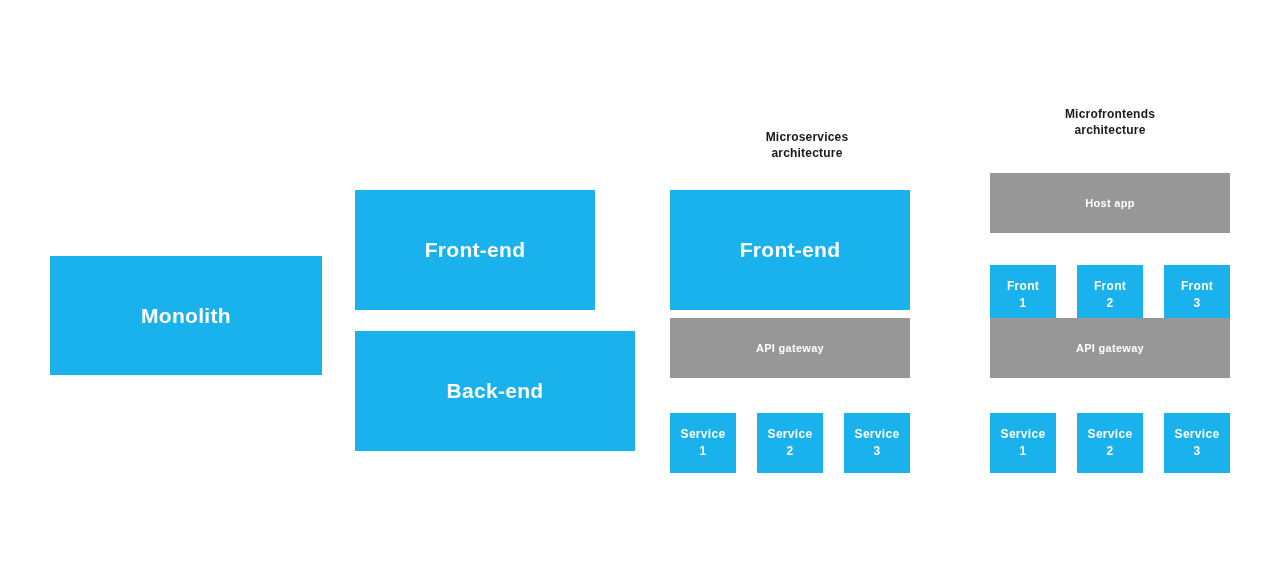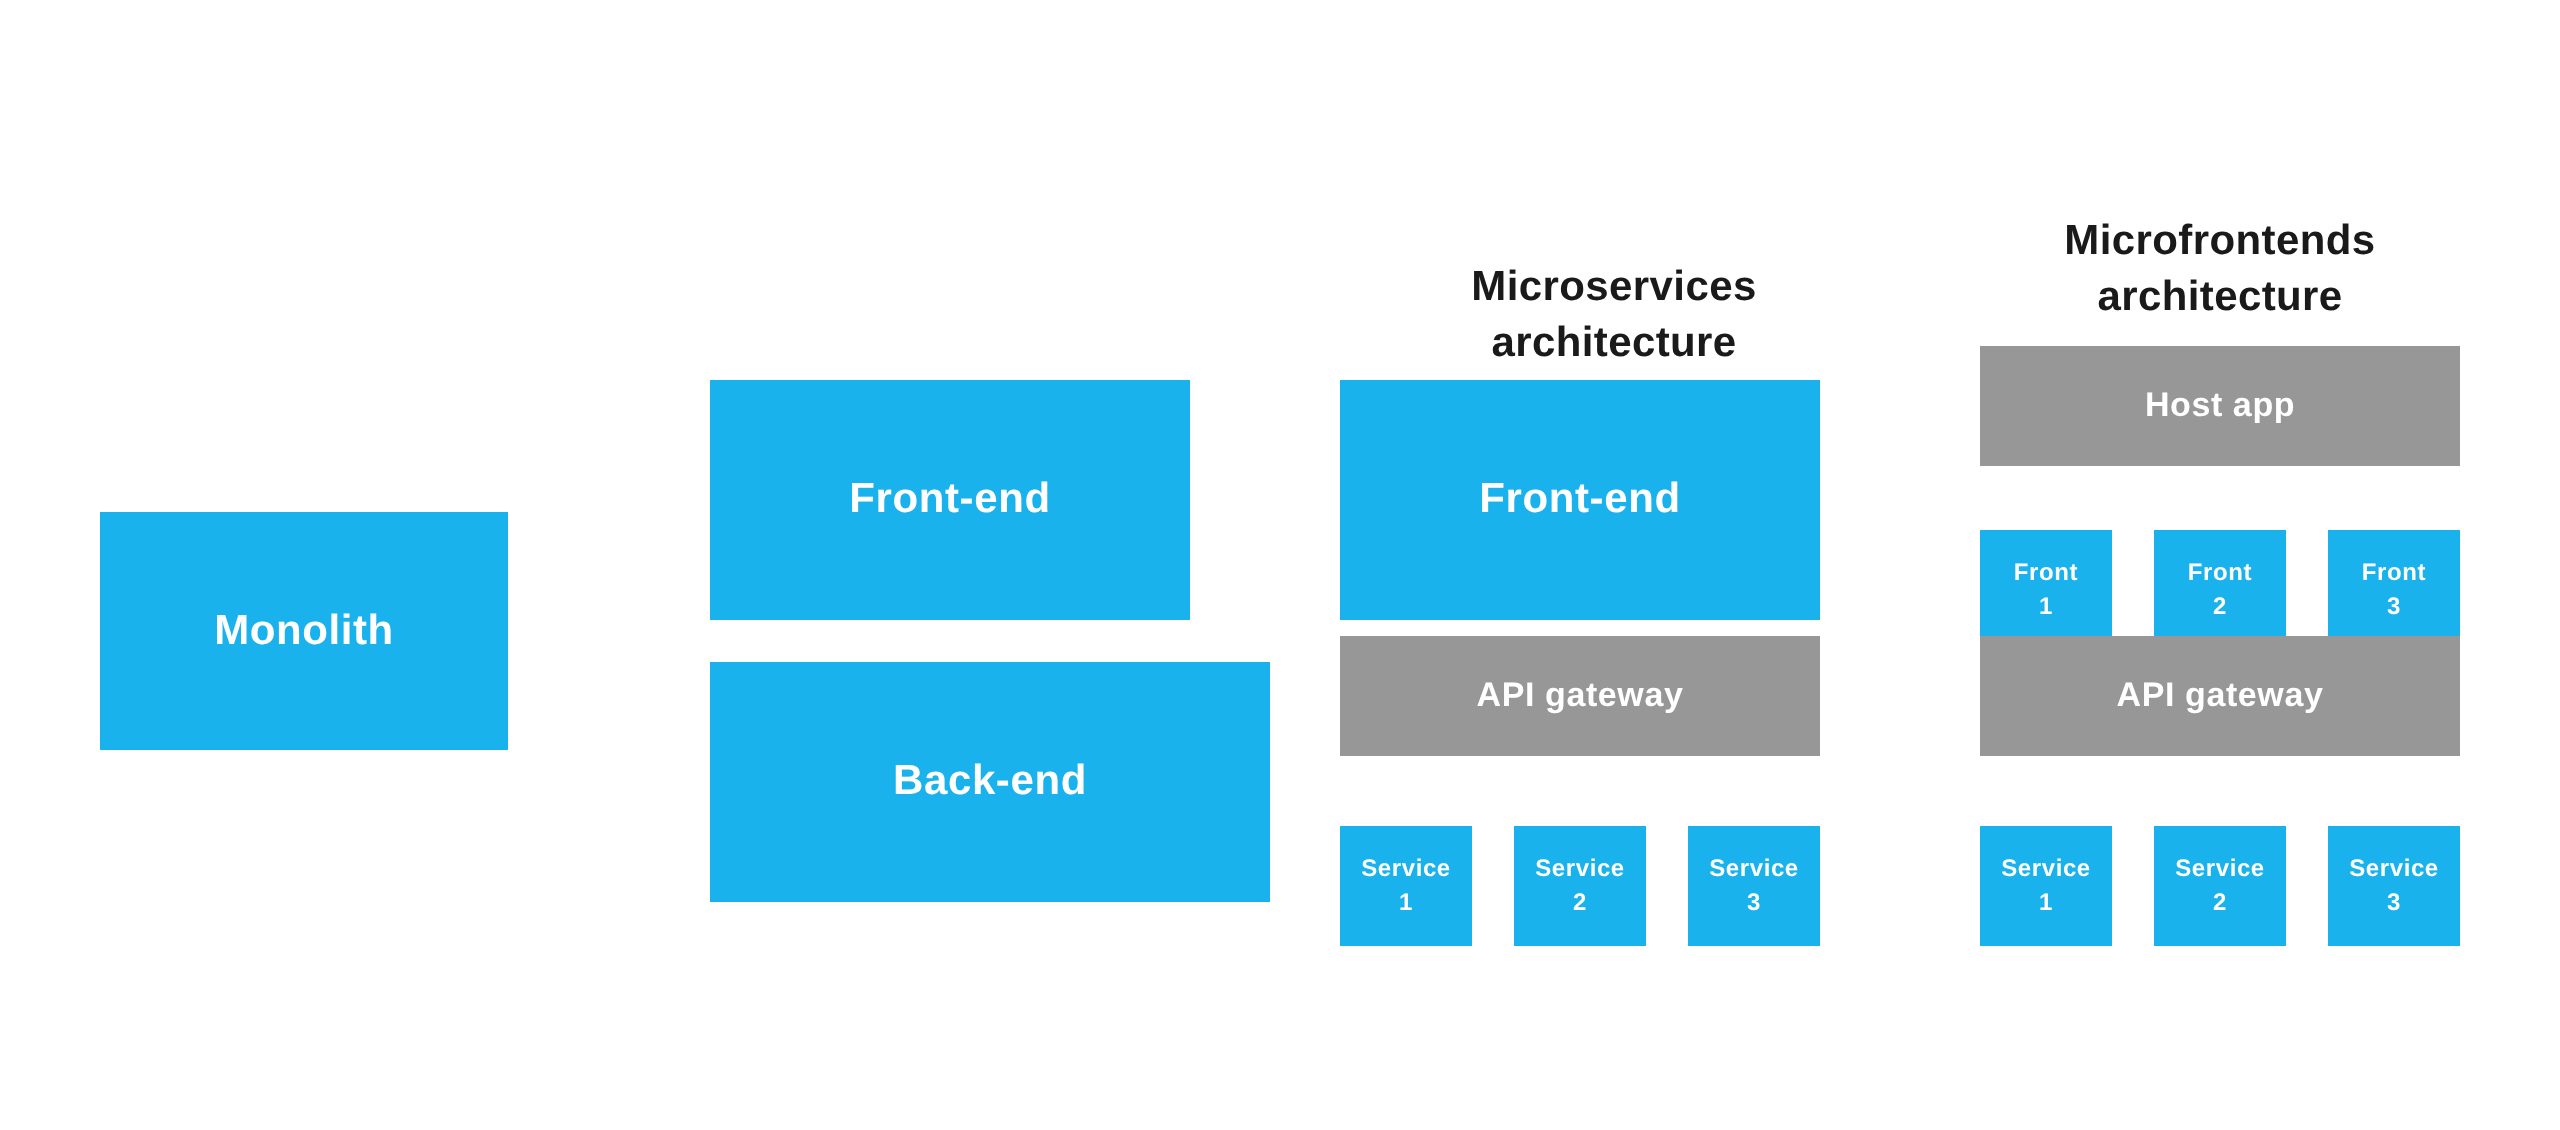--- a/index.html
+++ b/index.html
@@ -11,47 +11,47 @@
     position: relative;
     width: 1280px;
     height: 565px;
     background: #ffffff;
     font-family: "Liberation Sans", sans-serif;
     overflow: hidden;
   }
   .col-title {
     position: absolute;
     font-weight: 800;
-    font-size: 21px;
+    font-size: 12px;
     color: var(--title, #1a1a1a);
     text-align: center;
     white-space: pre-line;
     line-height: 1.32;
     letter-spacing: 0.2px;
   }
   .box {
     position: absolute;
     display: flex;
     align-items: center;
     justify-content: center;
     color: var(--boxtext, #ffffff);
     font-weight: 800;
     text-align: center;
     white-space: pre-line;
     letter-spacing: 0.3px;
   }
   .cyan { background: var(--accent, #1ab2ec); }
   .gray { background: var(--gray, #979797); }
   .big   { font-size: 21px; }
-  .mid   { font-size: 17px; }
+  .mid   { font-size: 11px; }
   .small { font-size: 12px; line-height: 1.4; margin-top: 20px; }
 
   
   .t-mono   { left: 40px;  top: 212px; width: 262px; }
-  .b-mono   { left: 50px;  top: 256px; width: 204px; height: 119px; }
+  .b-mono   { left: 50px;  top: 256px; width: 272px; height: 119px; }
 
   
   .t-febe   { left: 355px; top: 147px; width: 240px; }
   .b-fe     { left: 355px; top: 190px; width: 240px; height: 120px; }
   .b-be     { left: 355px; top: 331px; width: 280px; height: 120px; }
 
   
   .t-ms     { left: 687px; top: 130px; width: 240px; }
   .b-ms-fe  { left: 670px; top: 190px; width: 240px; height: 120px; }
   .b-ms-gw  { left: 670px; top: 318px; width: 240px; height: 60px; }

